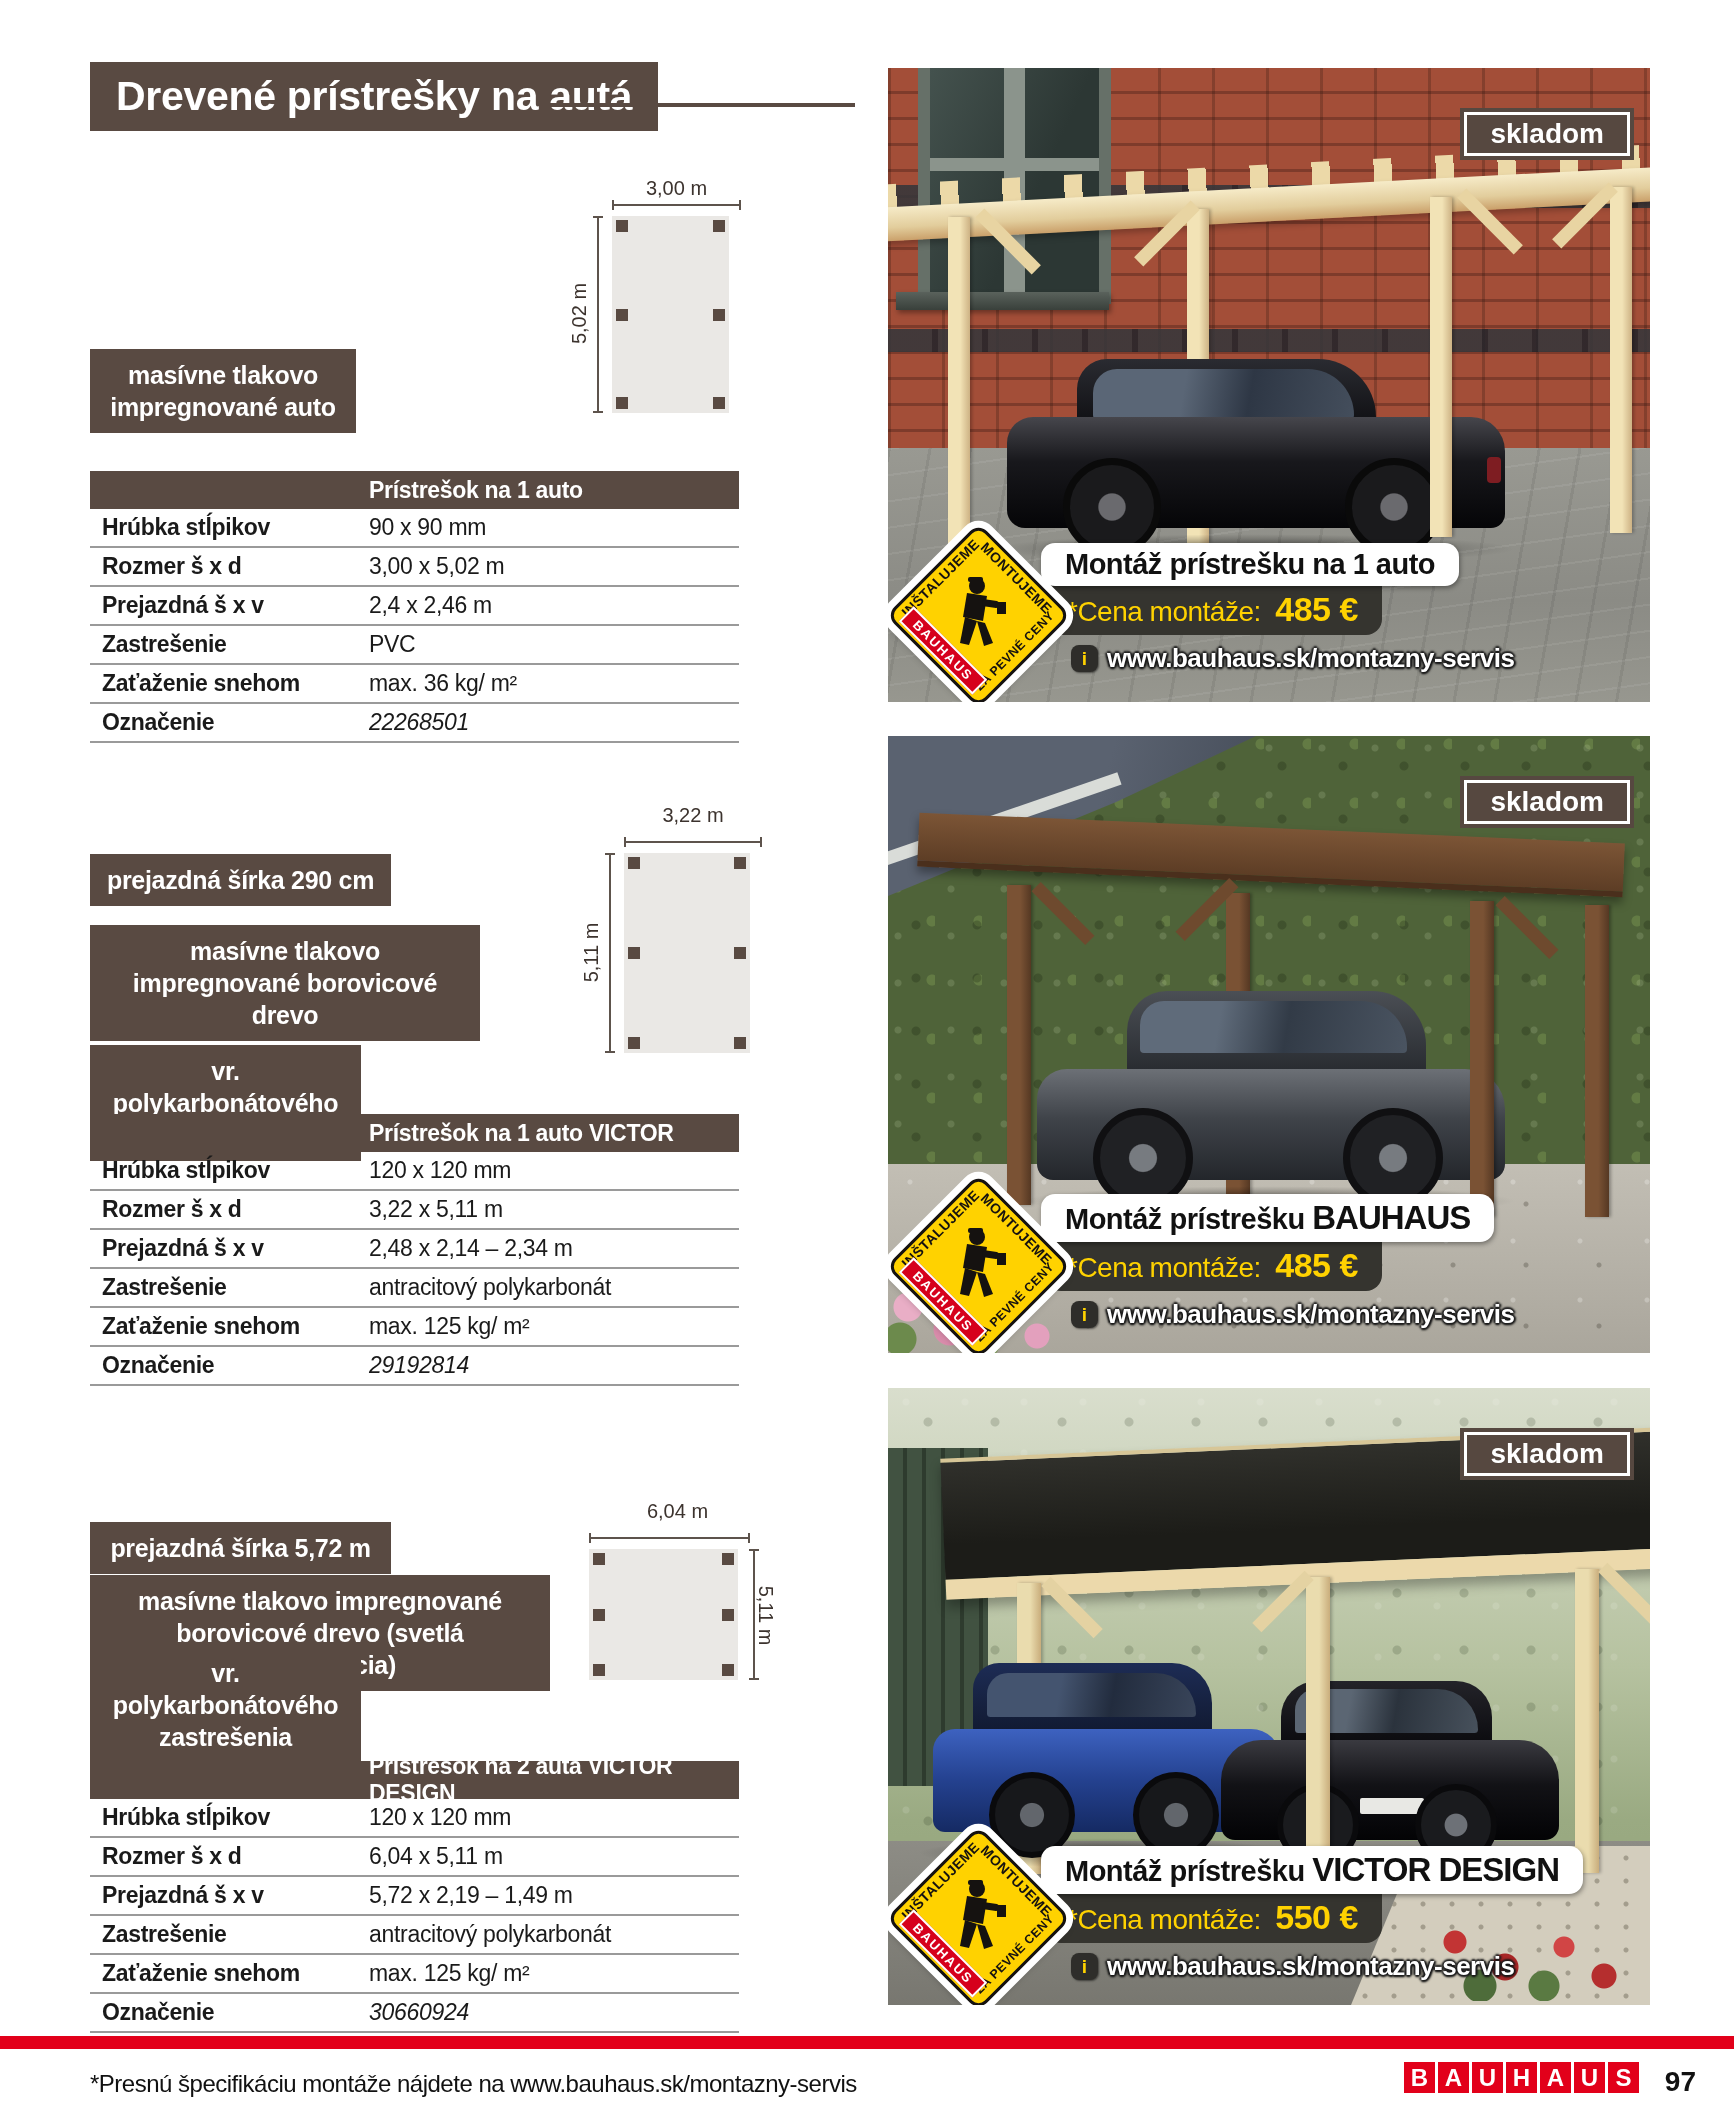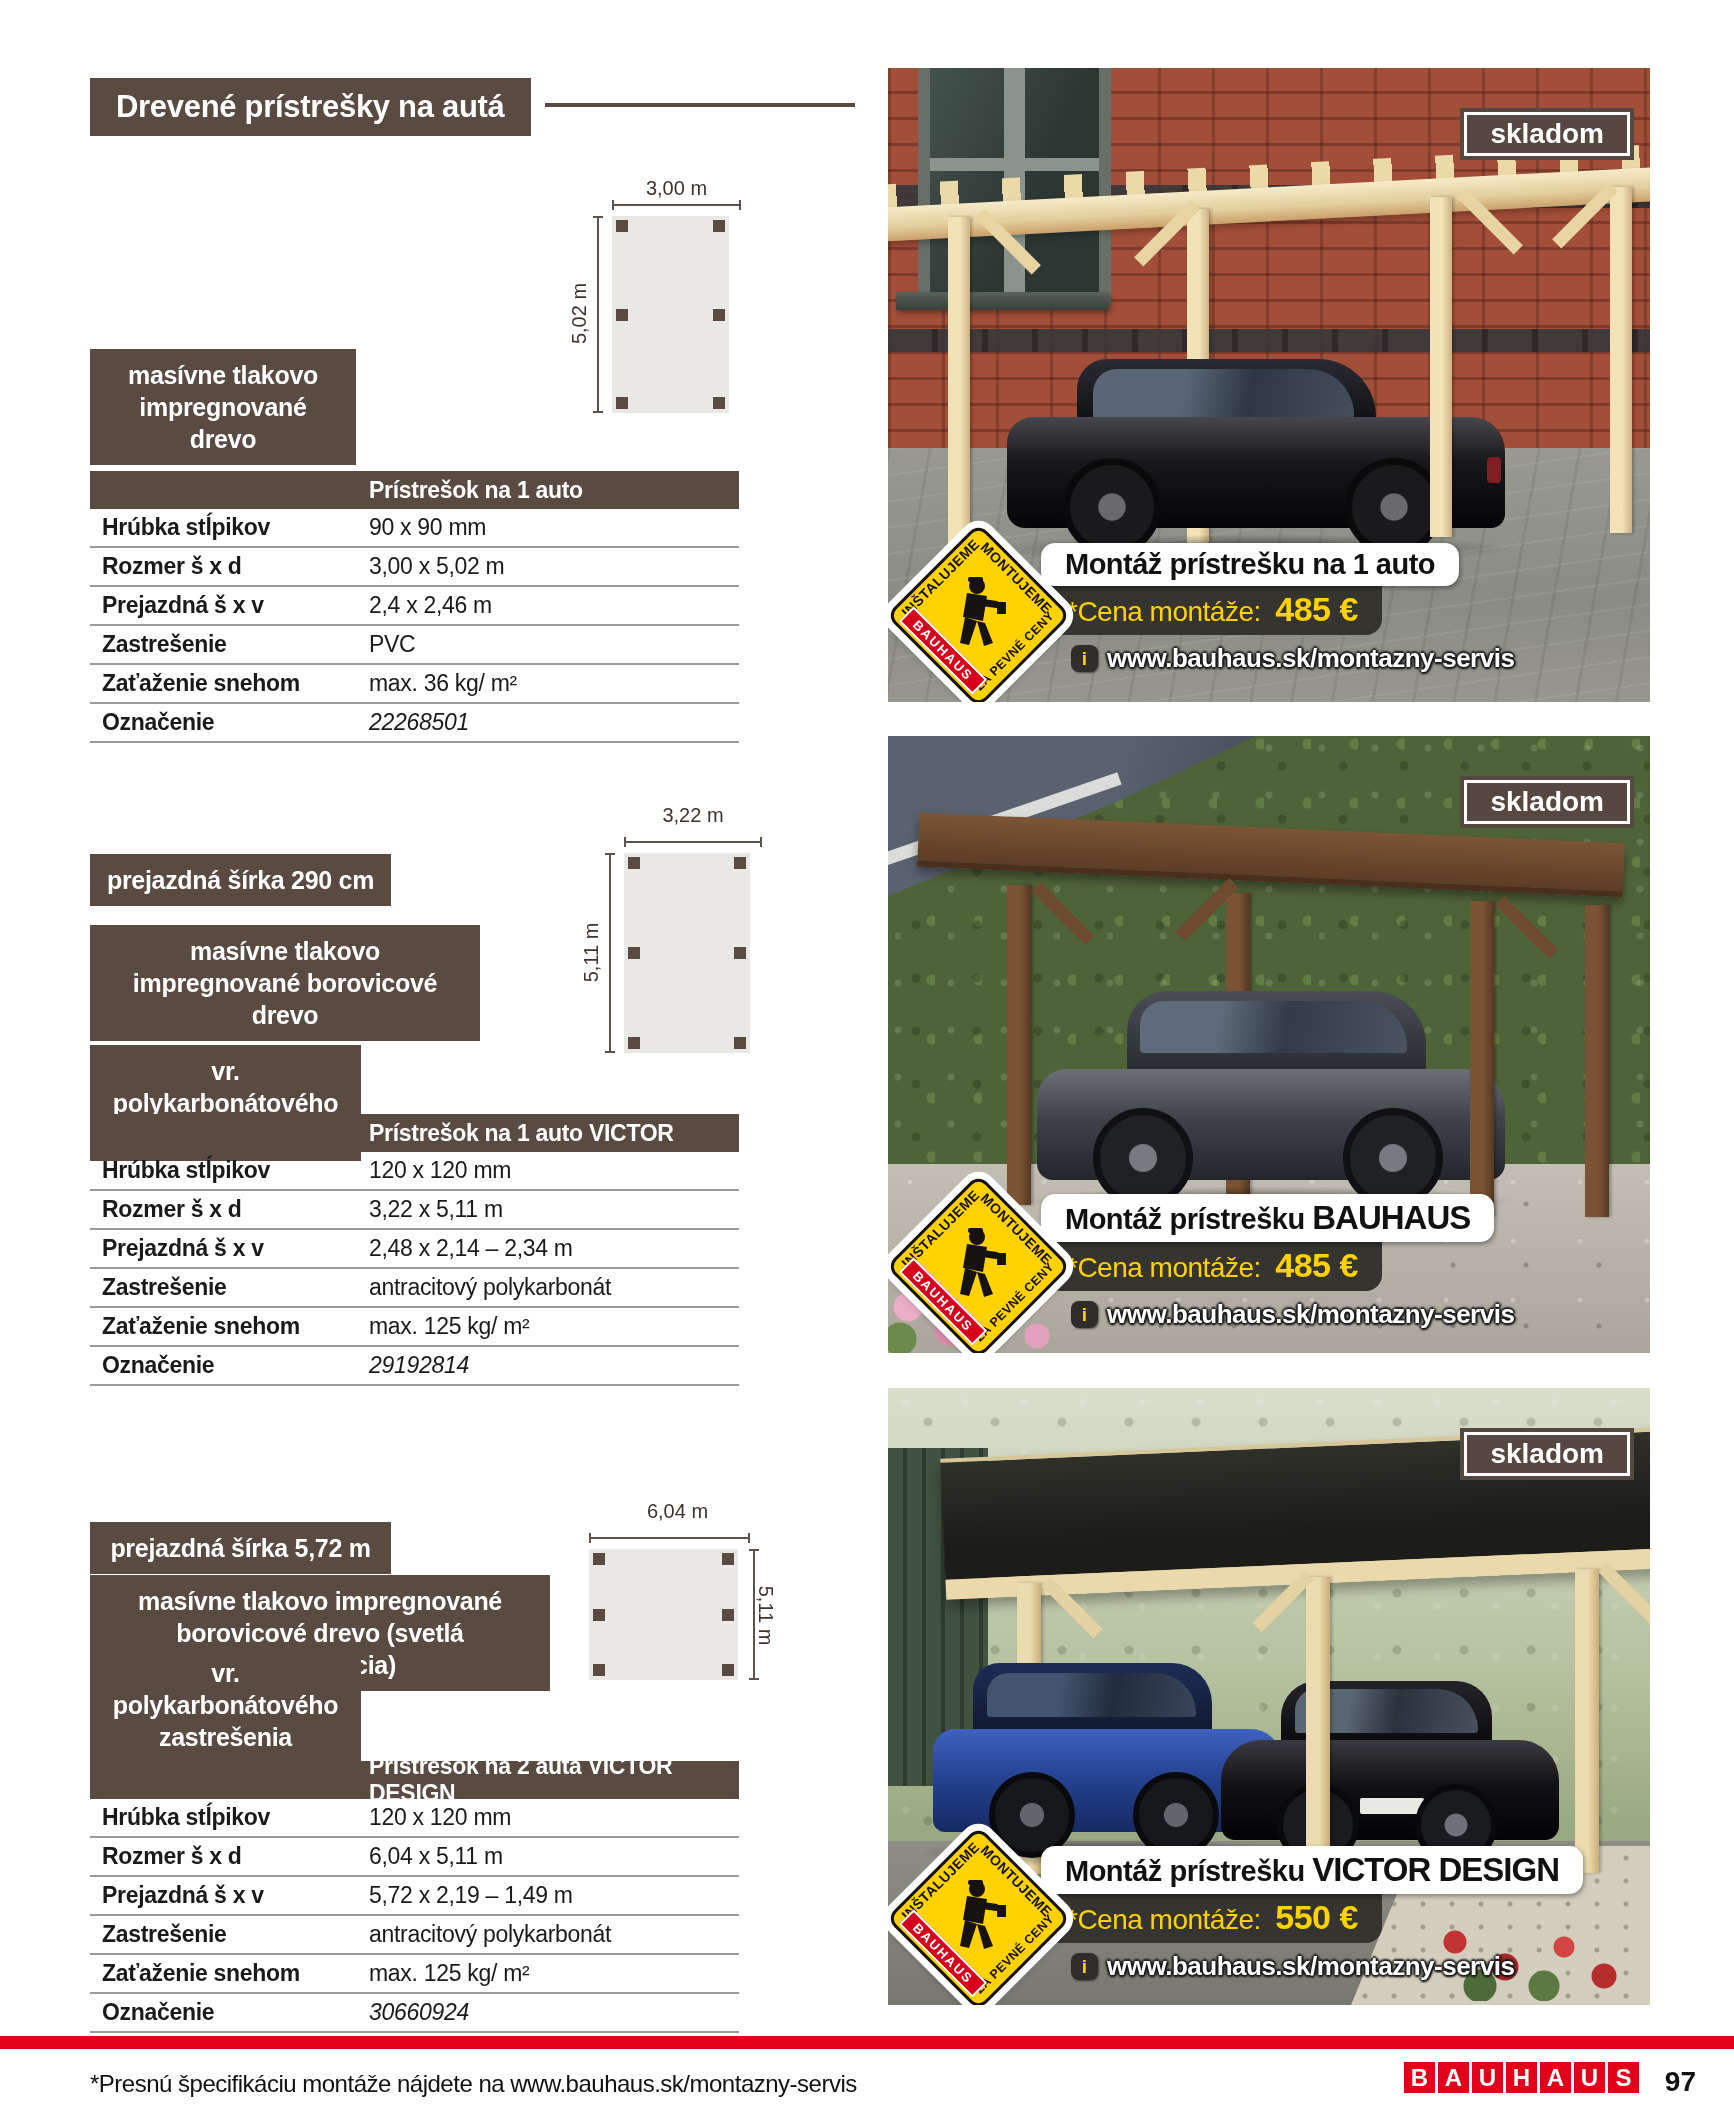--- a/index.html
+++ b/index.html
@@ -1,22 +1,22 @@
 <!DOCTYPE html>
 <html><head>
 <meta charset="utf-8">
 <style>
   html,body{margin:0;padding:0;}
   body{
     width:1734px;height:2113px;position:relative;background:#fff;
     font-family:"Liberation Sans", sans-serif;color:#1a1a1a;overflow:hidden;
   }
   
-  .page-title{position:absolute;left:90px;top:78px;background:#594a42;color:#fff;
-    font-size:31px;font-weight:bold;padding:11px 26px;letter-spacing:-0.3px;}
+  .page-title{position:absolute;left:90px;top:62px;background:#594a42;color:#fff;
+    font-size:41px;font-weight:bold;padding:11px 26px;letter-spacing:-0.3px;}
   .title-rule{position:absolute;left:545px;top:103px;width:310px;height:4px;background:#594a42;}
 
   
   .fbadge{position:absolute;background:#594a42;color:#fff;font-weight:bold;
     font-size:25px;line-height:1.28;text-align:center;padding:10px 16px;letter-spacing:-0.3px;}
   .b1a{left:90px;top:349px;width:234px;}
   .b2a{left:90px;top:854px;width:269px;}
   .b2b{left:90px;top:925px;width:358px;}
   .b2c{left:90px;top:1045px;width:239px;}
   .b3a{left:90px;top:1522px;width:269px;}
@@ -244,21 +244,21 @@
   .brand-tile{width:31px;height:31px;background:#e2001a;color:#fff;font-weight:bold;font-size:24px;
     display:flex;align-items:center;justify-content:center;}
   .page-number{position:absolute;top:2066px;right:38px;font-size:28px;font-weight:bold;color:#111;}
 </style>
 </head>
 <body>
 
 <div class="page-title">Drevené prístrešky na autá</div>
 <div class="title-rule"></div>
 
-<div class="fbadge b1a">masívne tlakovo impregnované drevo</div>
+<div class="fbadge b1a">masívne tlakovo impregnované auto</div>
 
 <div class="diagram d1">
   <span class="dlabel-top">3,00 m</span>
   <div class="dline-h"></div>
   <span class="dlabel-v">5,02 m</span>
   <div class="dline-v"></div>
   <div class="d-rect">
     <span class="post p-tl"></span>
     <span class="post p-ml"></span>
     <span class="post p-bl"></span>

